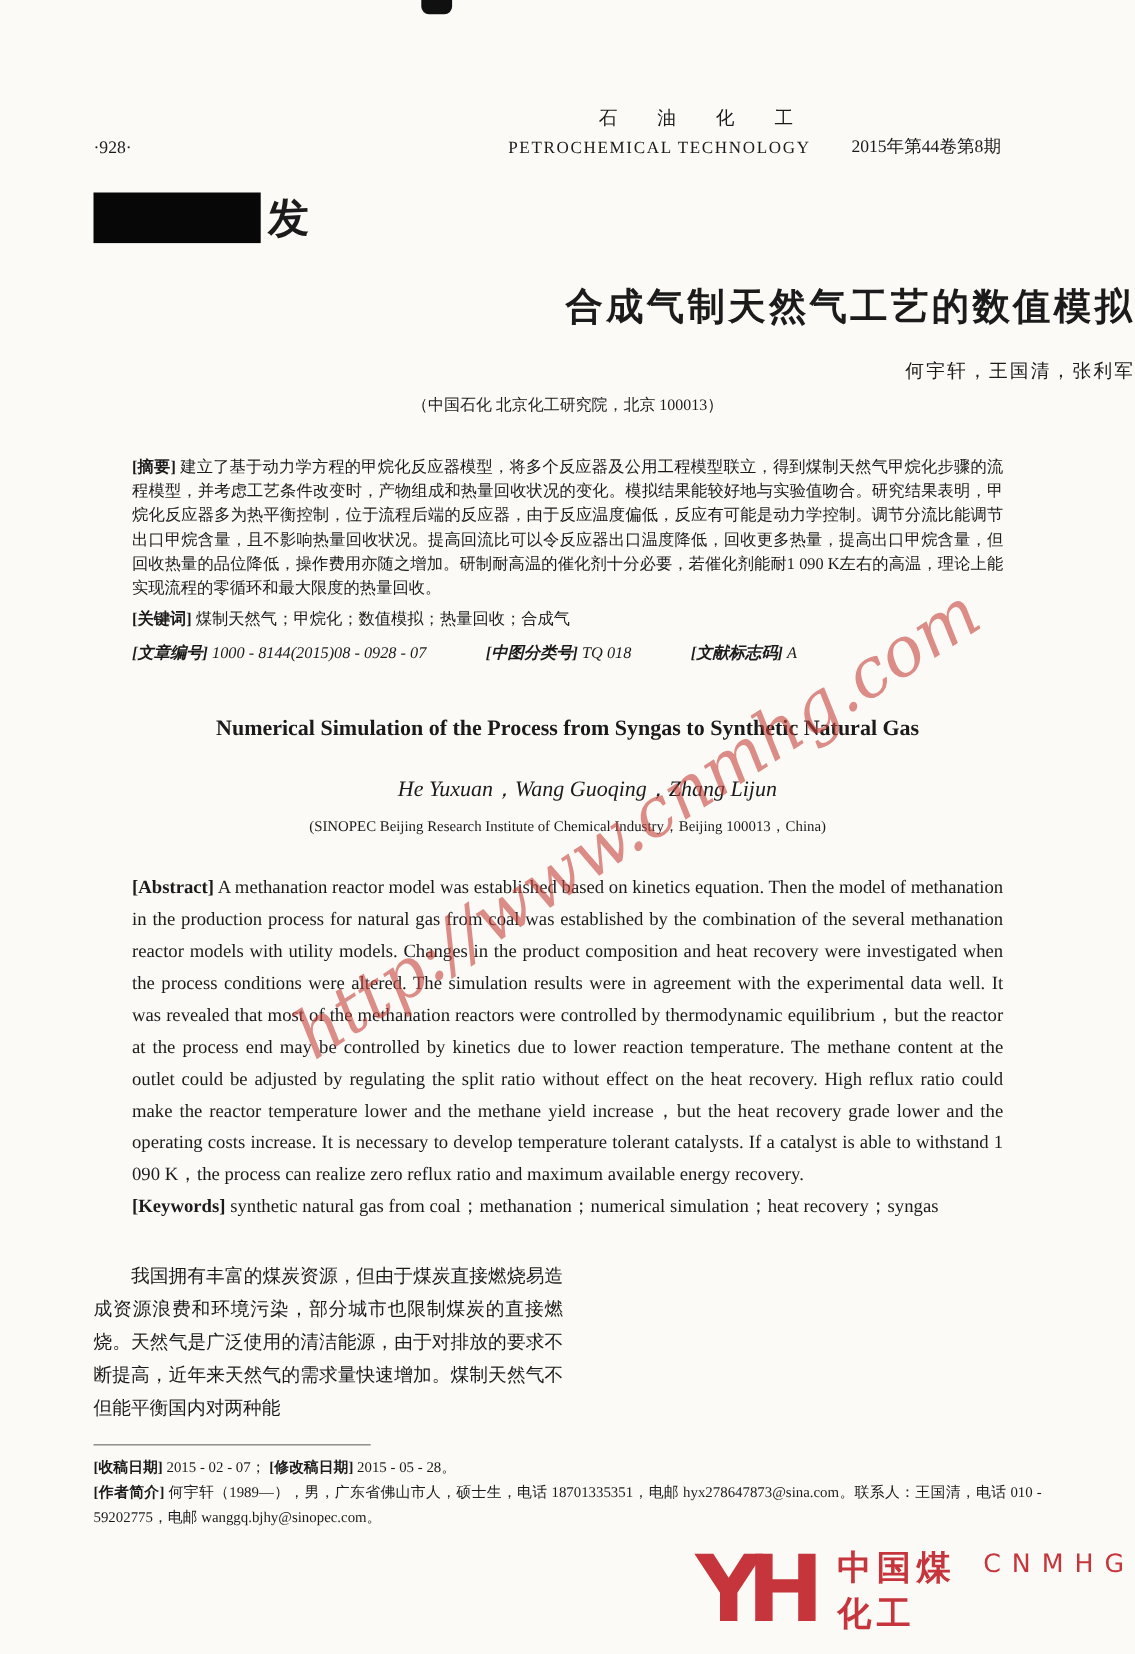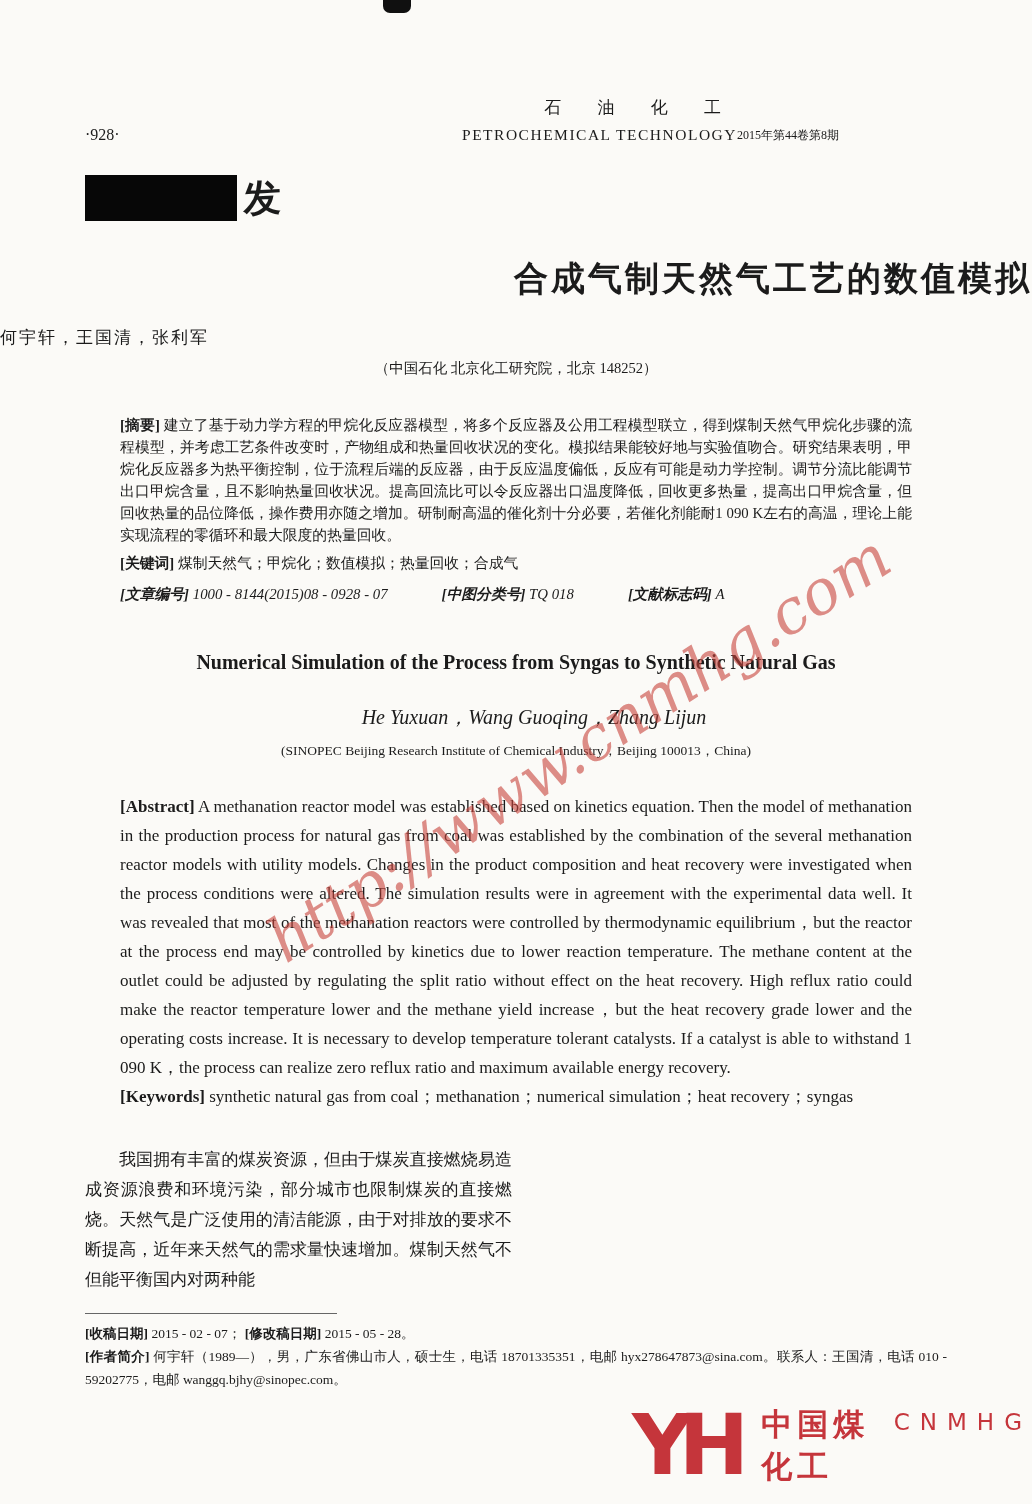--- a/index.html
+++ b/index.html
@@ -5,28 +5,28 @@
   * { margin:0; padding:0; box-sizing:border-box; }
   html,body { background:#ffffff; }
   body { font-family:"Liberation Serif","DejaVu Serif",serif; }
   .page { position:relative; width:1032px; height:1504px; background:#fbfaf7; color:#1b1b1b; overflow:hidden; margin:0 auto; }
 
   .journal-header { display:flex; align-items:flex-end; margin:0 85px; padding-top:96px; }
   .page-no { width:150px; font-size:16px; }
   .journal-center { flex:1; text-align:right; }
   .journal-cn { font-size:17px; letter-spacing:16px; text-indent:16px; }
   .journal-en { font-size:15.5px; letter-spacing:1.5px; margin-top:7px; }
-  .issue { width:210px; text-align:left; font-size:12px; }
+  .issue { width:210px; text-align:center; font-size:16px; }
 
   .stamp-row { margin:30px 85px 0; display:flex; align-items:center; height:48px; }
   .redacted-bar { width:152px; height:46px; background:#070707; }
   .stamp-char { font-size:38px; font-weight:bold; margin-left:6px; font-family:"DejaVu Sans",sans-serif; transform:rotate(-3deg); }
 
   .title-cn { margin-top:34px; text-align:right; font-size:34px; font-weight:bold; letter-spacing:3px; font-family:"Liberation Sans","DejaVu Sans",sans-serif; }
-  .authors-cn { margin-top:24px; text-align:left; font-size:17px; letter-spacing:2px; }
+  .authors-cn { margin-top:24px; text-align:right; font-size:17px; letter-spacing:2px; }
   .affil-cn { margin-top:10px; text-align:center; font-size:14.5px; }
 
   .abstract-block { width:792px; margin:36px auto 0; font-size:14.8px; line-height:22px; text-align:justify; }
   .label { font-weight:bold; }
   .kw-line { margin-top:6px; }
   .meta-line { margin-top:9px; display:flex;font-style:italic; }
   .meta-item { white-space:nowrap; }
   .meta-item + .meta-item { margin-left:54px; }
 
   .title-en { margin-top:46px; text-align:center; font-size:20px; font-weight:bold; }
@@ -68,21 +68,21 @@
     <div class="issue">2015年第44卷第8期</div>
   </header>
 
   <div class="stamp-row">
     <div class="redacted-bar"></div>
     <span class="stamp-char">发</span>
   </div>
 
   <h1 class="title-cn">合成气制天然气工艺的数值模拟</h1>
   <div class="authors-cn">何宇轩，王国清，张利军</div>
-  <div class="affil-cn">（中国石化 北京化工研究院，北京 148252）</div>
+  <div class="affil-cn">（中国石化 北京化工研究院，北京 100013）</div>
 
   <section class="abstract-block">
     <p><span class="label">[摘要]</span> <span>建立了基于动力学方程的甲烷化反应器模型，将多个反应器及公用工程模型联立，得到煤制天然气甲烷化步骤的流程模型，并考虑工艺条件改变时，产物组成和热量回收状况的变化。模拟结果能较好地与实验值吻合。研究结果表明，甲烷化反应器多为热平衡控制，位于流程后端的反应器，由于反应温度偏低，反应有可能是动力学控制。调节分流比能调节出口甲烷含量，且不影响热量回收状况。提高回流比可以令反应器出口温度降低，回收更多热量，提高出口甲烷含量，但回收热量的品位降低，操作费用亦随之增加。研制耐高温的催化剂十分必要，若催化剂能耐1 090 K左右的高温，理论上能实现流程的零循环和最大限度的热量回收。</span></p>
     <p class="kw-line"><span class="label">[关键词]</span> <span>煤制天然气；甲烷化；数值模拟；热量回收；合成气</span></p>
     <div class="meta-line">
       <span class="meta-item"><span class="label">[文章编号]</span> <span>1000 - 8144(2015)08 - 0928 - 07</span></span>
       <span class="meta-item"><span class="label">[中图分类号]</span> <span>TQ 018</span></span>
       <span class="meta-item"><span class="label">[文献标志码]</span> <span>A</span></span>
     </div>
   </section>

